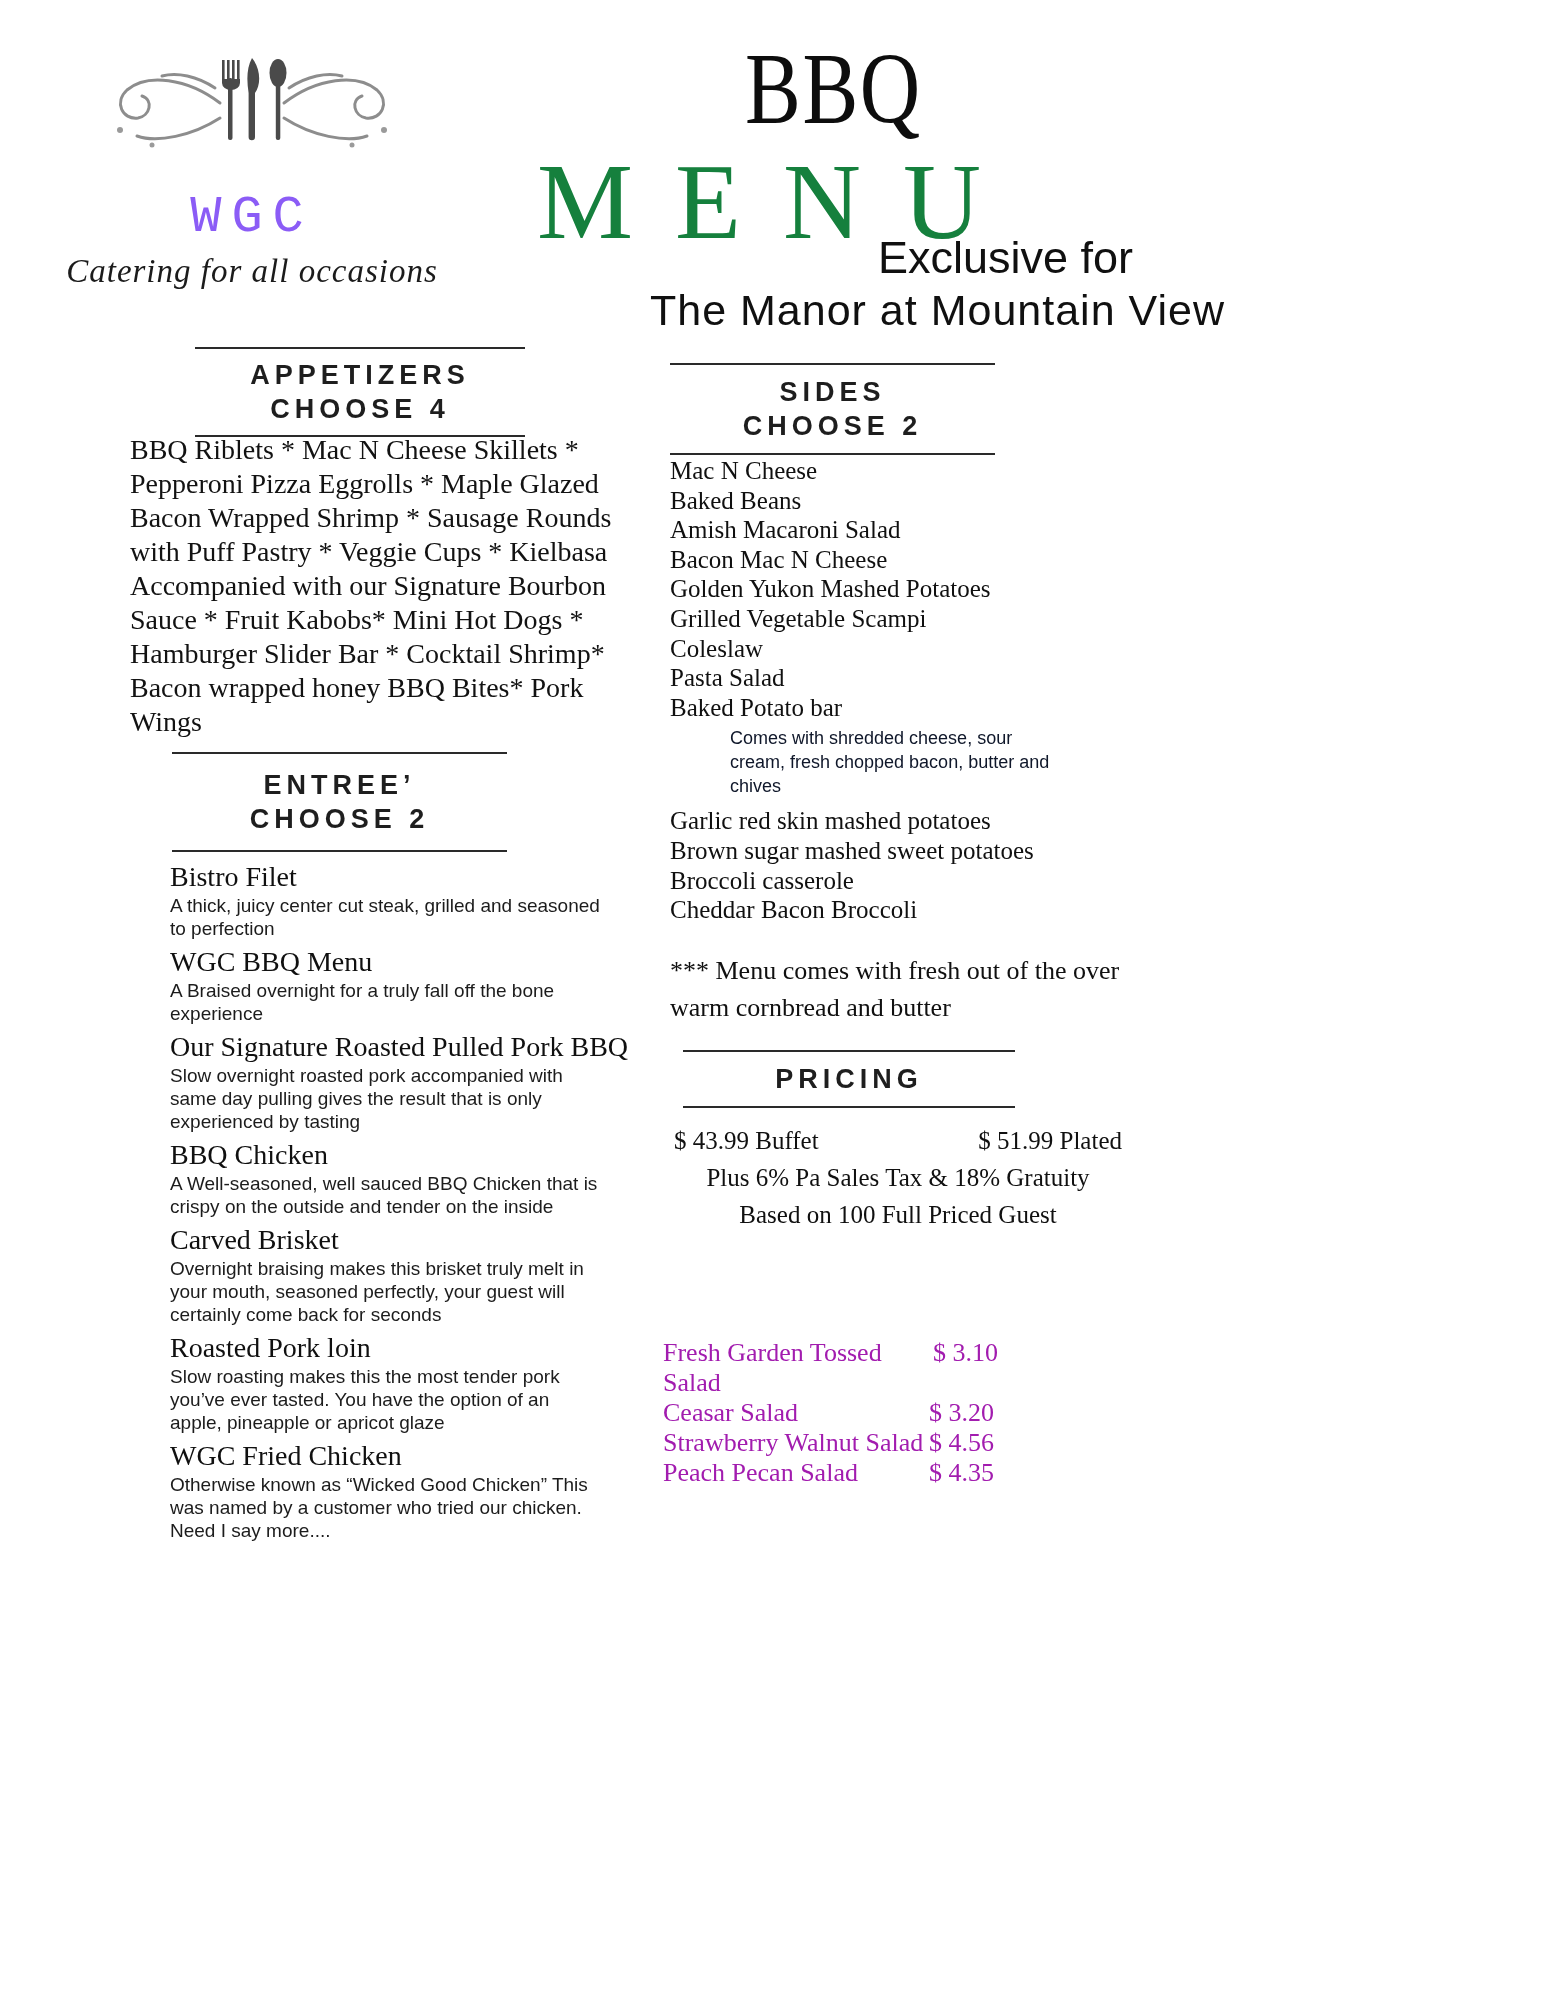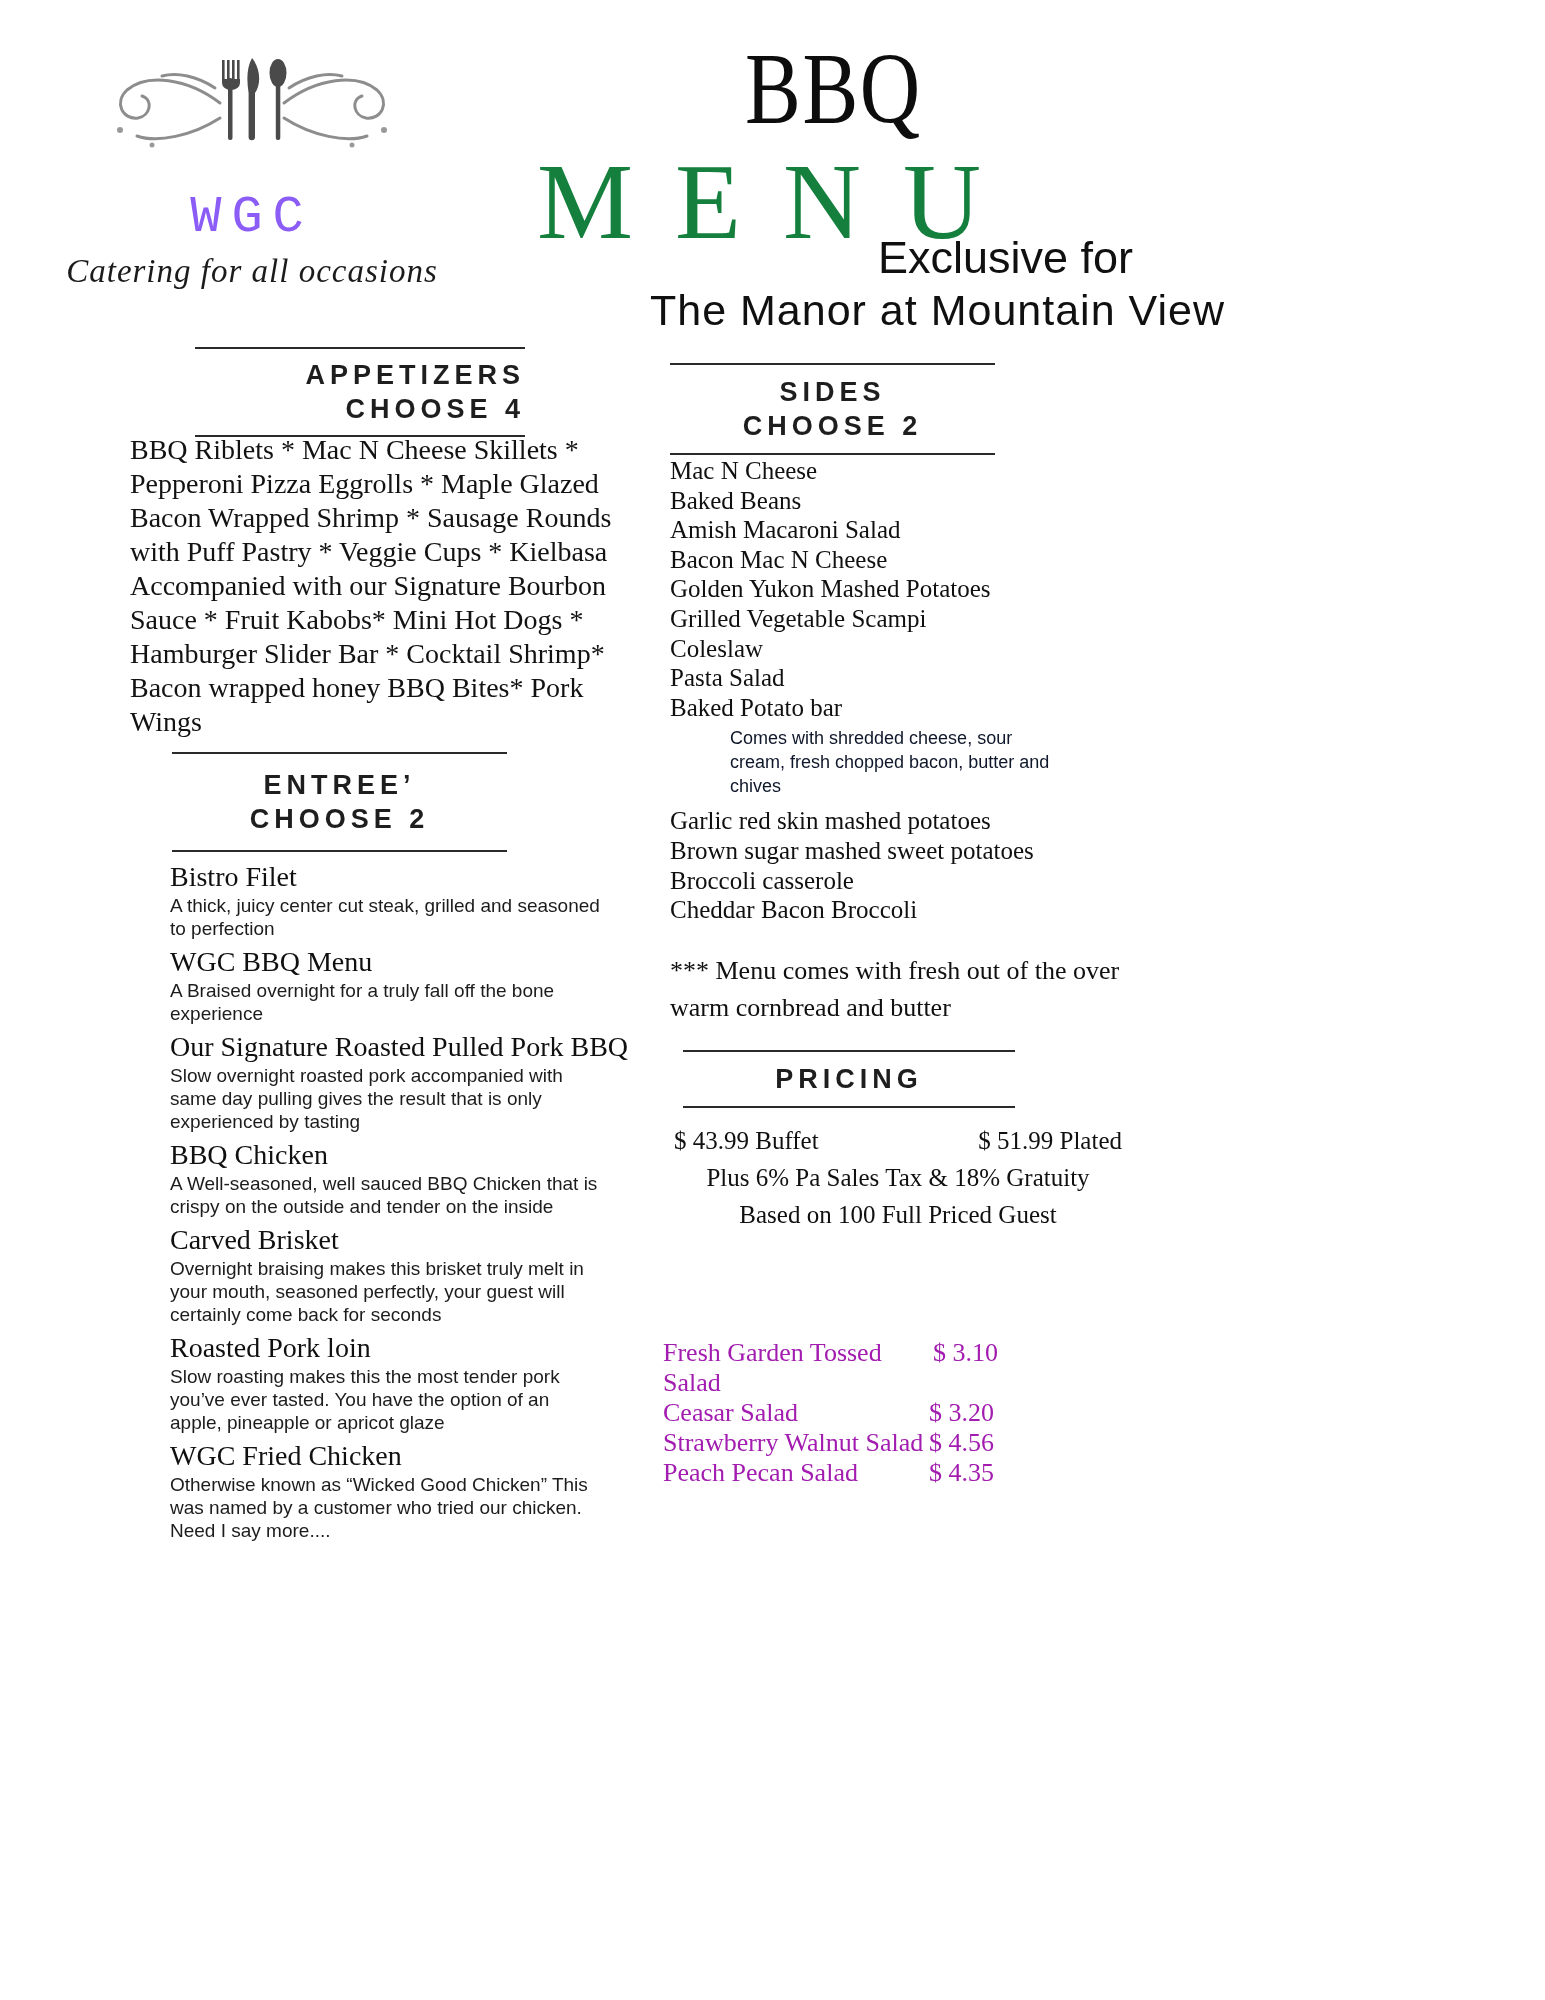--- a/index.html
+++ b/index.html
@@ -82,21 +82,21 @@
     text-align: center;
     font-family: "Liberation Sans", sans-serif;
     font-weight: bold;
     color: #1e1e1e;
     letter-spacing: 5px;
     border-top: 2px solid #2a2a2a;
     border-bottom: 2px solid #2a2a2a;
   }
   .section-header .hline { font-size: 27px; line-height: 34px; }
 
-  .appetizers-header { left: 195px; top: 347px; width: 330px; padding: 9px 0; text-align: right; }
+  .appetizers-header { left: 195px; top: 347px; width: 330px; padding: 9px 0; }
   .entree-header     { left: 172px; top: 752px; width: 335px; padding: 14px 0; }
   .sides-header      { left: 670px; top: 363px; width: 325px; padding: 10px 0; }
   .pricing-header    { left: 683px; top: 1050px; width: 332px; padding: 10px 0; }
   .salad-header      { left: 663px; top: 1250px; width: 338px; padding: 8px 0; letter-spacing: 3px; }
   .salad-header .hline { font-size: 28px; line-height: 35px; }
 
   
   .appetizers-text {
     position: absolute;
     left: 130px;

